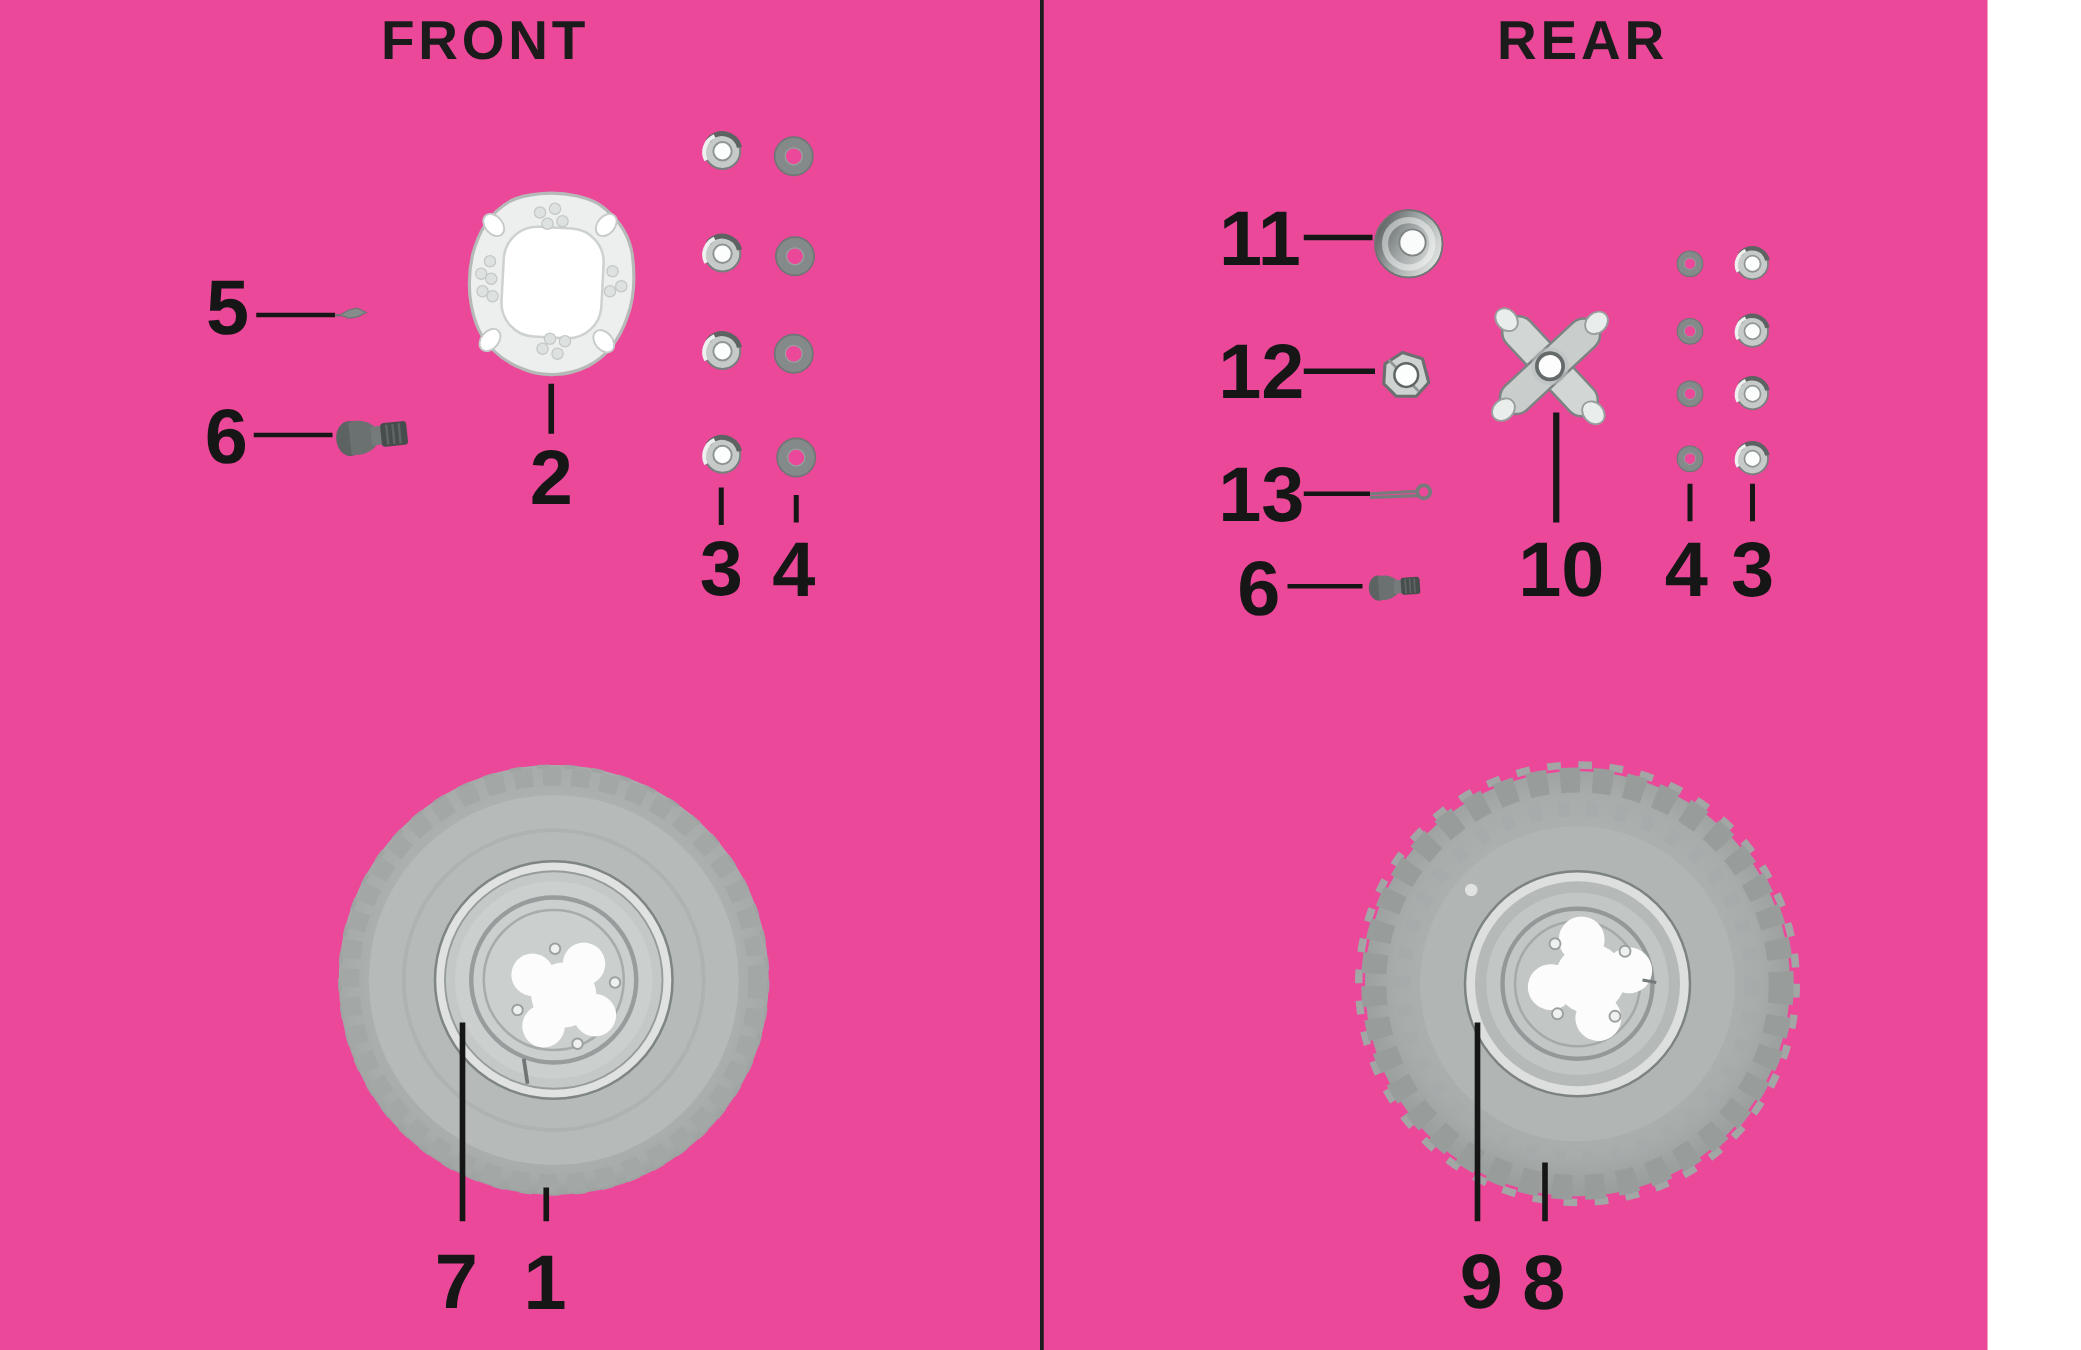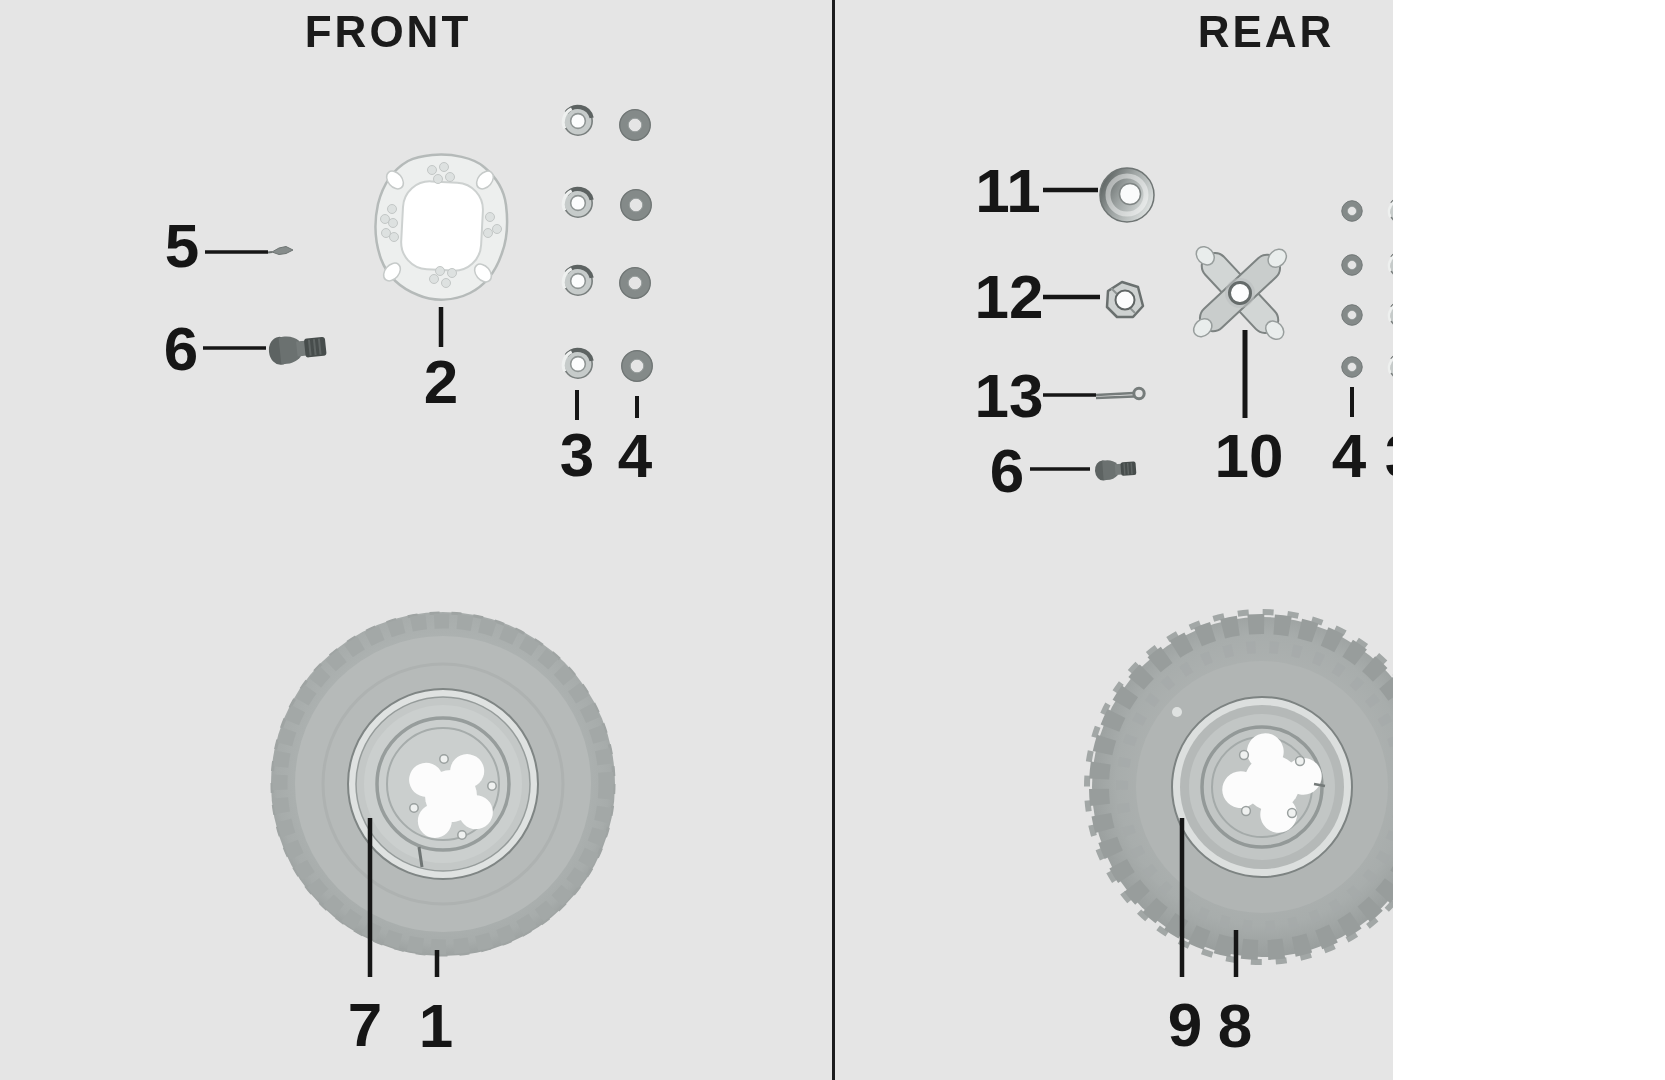--- a/index.html
+++ b/index.html
@@ -1,19 +1,19 @@
 <!DOCTYPE html>
 <html><head>
 <meta charset="utf-8">
 <style>
   html,body{margin:0;padding:0;background:#ffffff;}
   .stage{
     position:relative;
-    width:1393px;height:1080px;
-    background:#e5e5e5;
+    width:1590px;height:1080px;
+    background:#ec4899;
     font-family:"Liberation Sans", sans-serif;
     overflow:hidden;
   }
   svg{position:absolute;left:0;top:0;}
   .callout-num{
     font-family:"Liberation Sans", sans-serif;
     font-weight:700;
     font-size:62px;
     fill:#161616;
     text-anchor:middle;

